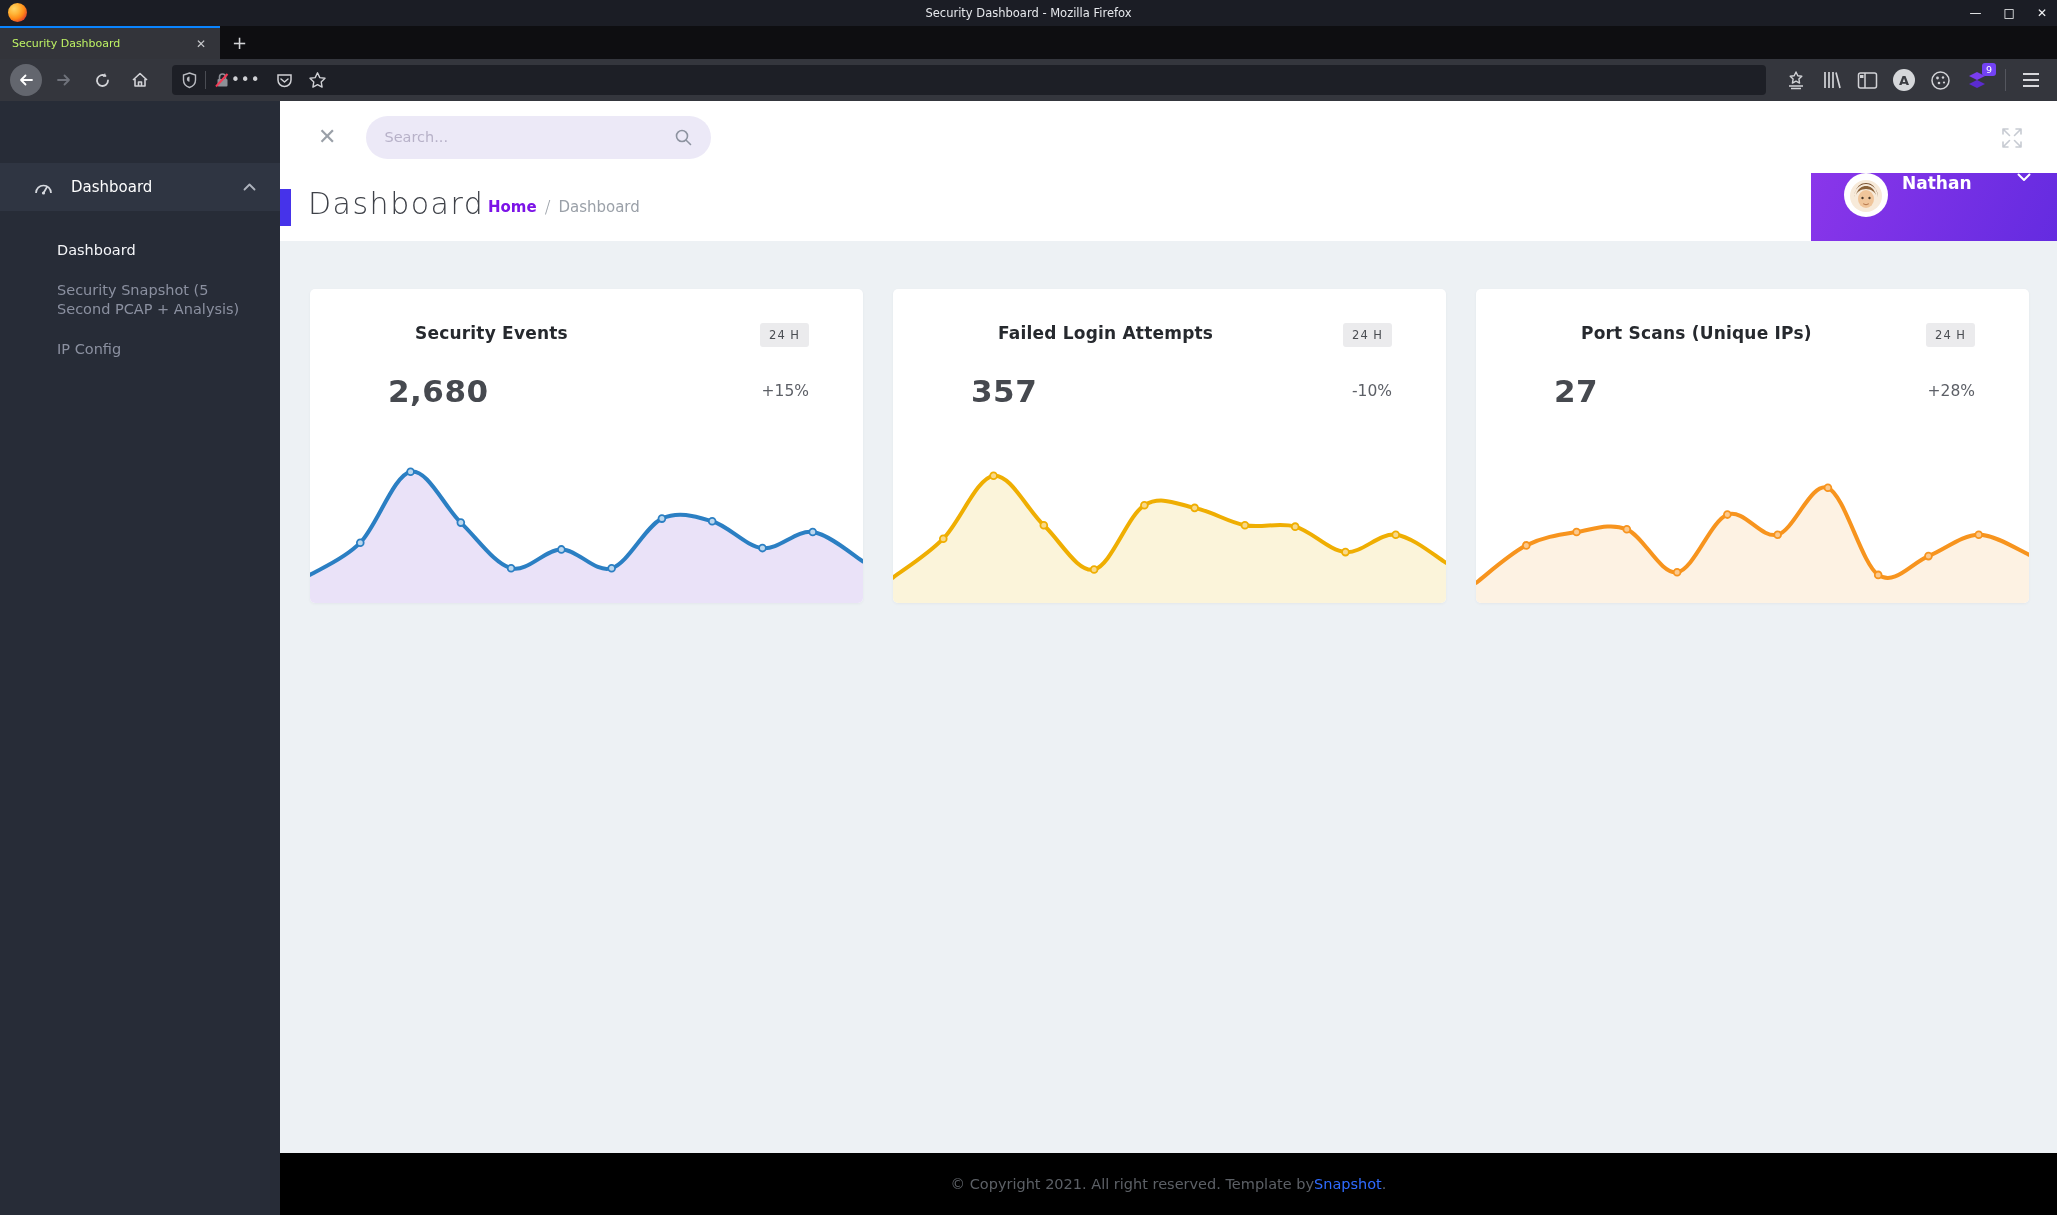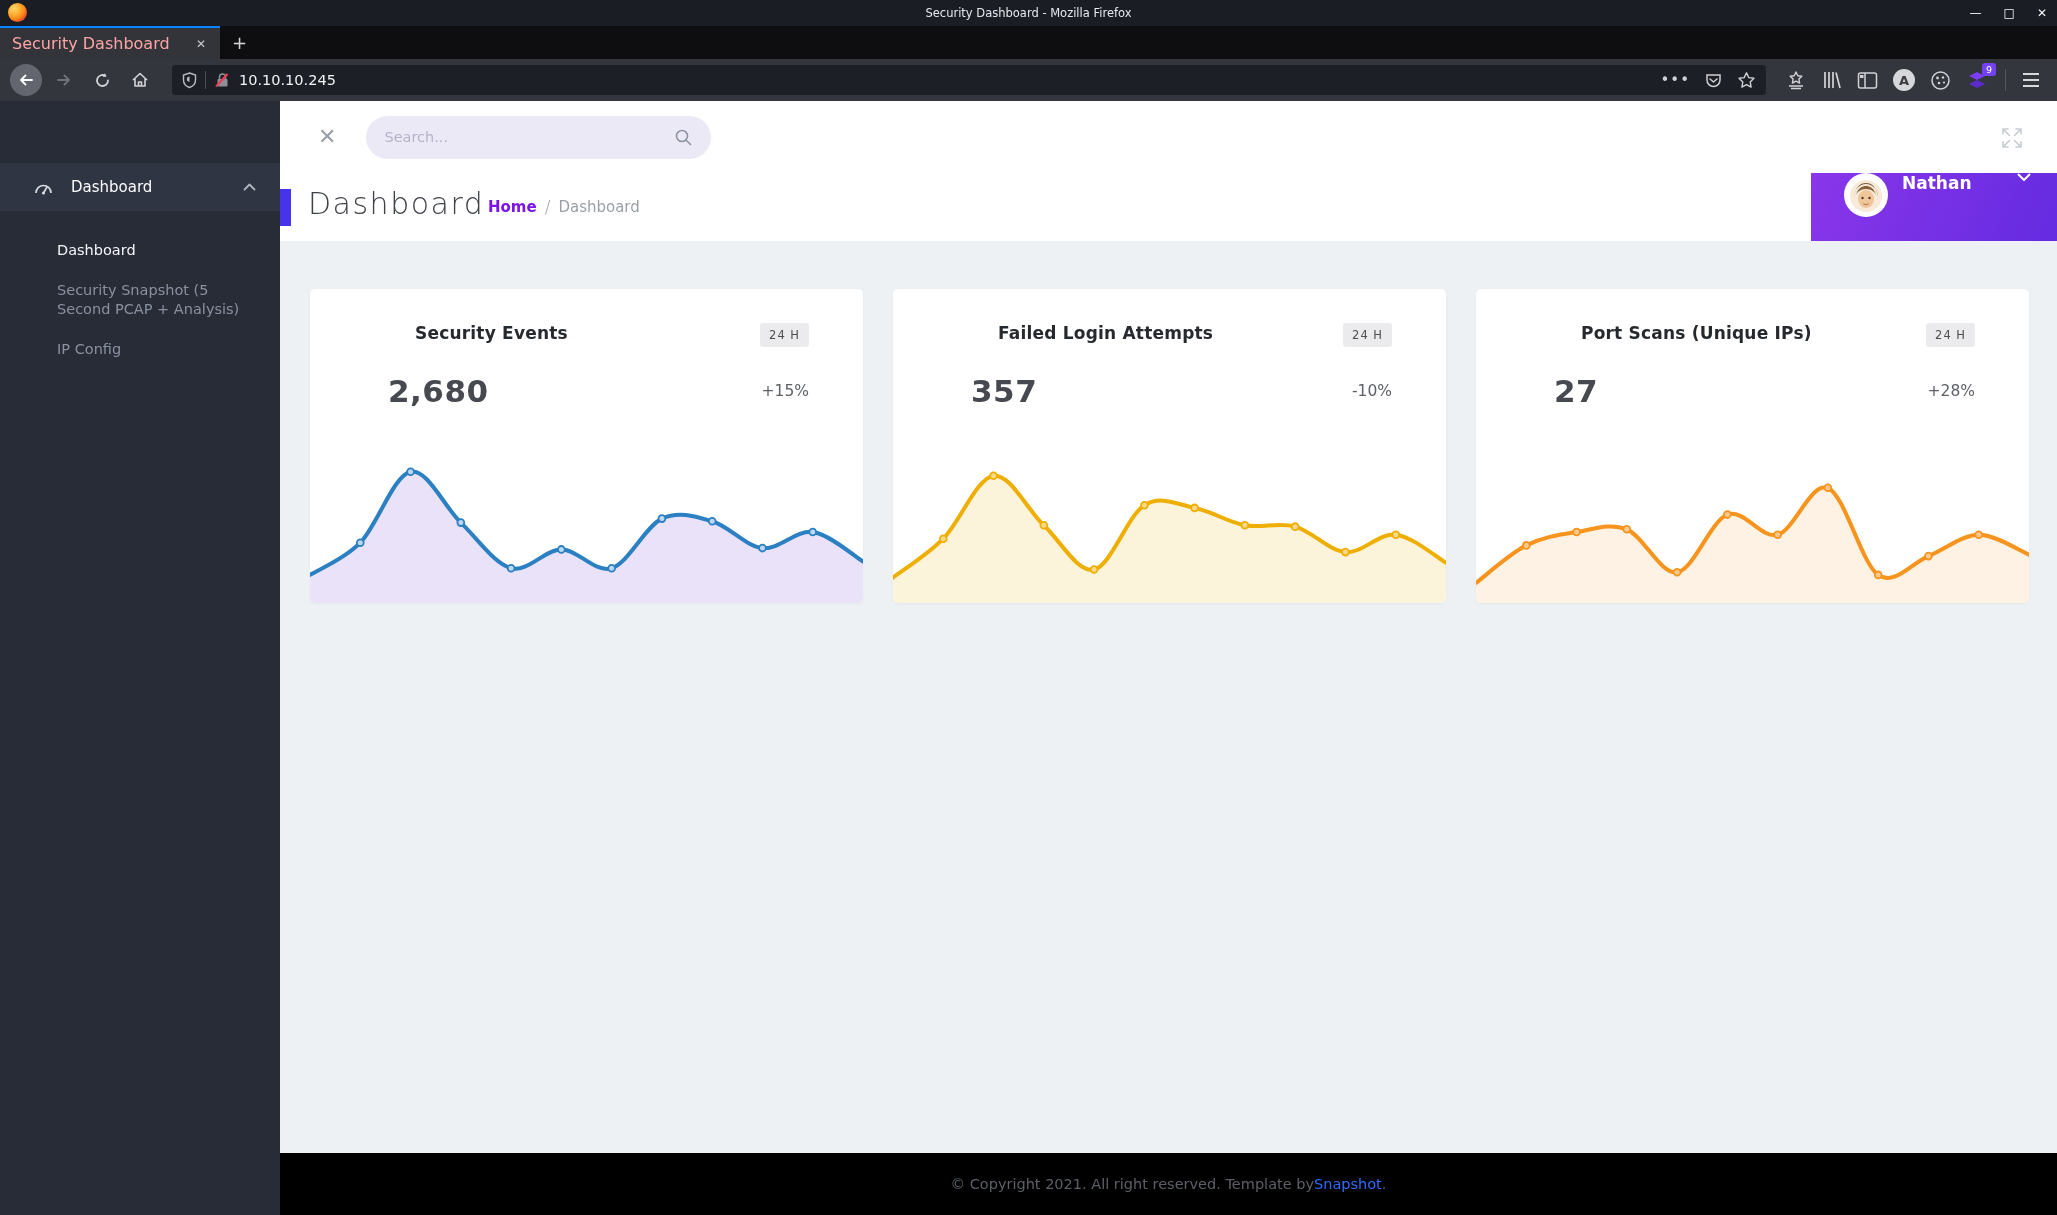--- a/index.html
+++ b/index.html
@@ -13,21 +13,21 @@
   .ff-logo { position:absolute; left:8px; top:3px; width:19px; height:19px; border-radius:50%;
              background:radial-gradient(circle at 32% 30%, #ffd567 0%, #ffb437 30%, #ff8a17 55%, #e3432e 78%, #b5317f 100%); }
   .win-title { flex:1; text-align:center; color:#e6e8ec; font-size:11.5px; }
   .win-controls { position:absolute; right:10px; top:0; height:26px; display:flex; align-items:center; gap:22px;
                   color:#f5f6f8; font-size:12px; }
   .win-controls span { cursor:default; line-height:1; }
 
   .tabbar { position:absolute; left:0; top:26px; width:100%; height:33px; background:#0e0e11; display:flex; }
   .tab { width:220px; height:33px; background:#33343a; border-top:2px solid #0a84ff;
          display:flex; align-items:center; padding:0 10px 0 12px; }
-  .tab-label { flex:1; color:#fca5a5; font-size:16px; white-space:nowrap; overflow:hidden; }
+  .tab-label { flex:1; color:#bef264; font-size:11px; white-space:nowrap; overflow:hidden; }
   .tab-close { color:#c9cacd; font-size:12px; padding:2px 4px; }
   .newtab { color:#d3d4d7; font-size:18px; padding:2px 12px; display:flex; align-items:center; }
 
   .navbar { position:absolute; left:0; top:59px; width:100%; height:42px; background:#34363d;
             display:flex; align-items:center; padding:0 10px; gap:6px; }
   .nav-btn { width:32px; height:32px; display:flex; align-items:center; justify-content:center; flex:0 0 auto; }
   .back-circle { width:32px; height:32px; border-radius:50%; background:#63666e;
                  display:flex; align-items:center; justify-content:center; }
   .urlbar { flex:1; height:30px; background:#1d1f26; border-radius:4px; margin:0 10px;
             display:flex; align-items:center; padding:0 10px; }
@@ -154,21 +154,20 @@
       <svg width="15" height="17" viewBox="0 0 15 17">
           <path d="M7.5 1 L13.5 3 v5 c0 4-3 6.5-6 7.5 C4.5 14.5 1.5 12 1.5 8 V3 Z" stroke="#b8bac0" stroke-width="1.4" fill="none"></path>
           <path d="M7.5 4.5 a 2.6 2.6 0 1 0 0 5.2 z" fill="#b8bac0"></path>
         </svg>
       <span class="url-divider"></span>
       <svg width="17" height="17" viewBox="0 0 17 17">
         <rect x="3.5" y="7" width="10" height="7.5" rx="1" fill="#8d9097"></rect>
         <path d="M5.5 7 V5 a3 3 0 0 1 6 0 v2" stroke="#8d9097" stroke-width="1.6" fill="none"></path>
         <line x1="2" y1="14.5" x2="13.5" y2="2" stroke="#f23b56" stroke-width="2"></line>
       </svg>
-      <span class="url-text">10.10.10.245</span>
       <span class="url-right">
         <span class="ellipsis-glyph">•••</span>
         <svg width="19" height="19" viewBox="0 0 19 19">
             <path d="M3 4 h13 v5 a6.5 6.5 0 0 1 -13 0 Z" stroke="#cfd0d4" stroke-width="1.5" fill="none"></path>
             <path d="M6 8 l3.5 3 L13 8" stroke="#cfd0d4" stroke-width="1.5" fill="none" stroke-linecap="round" stroke-linejoin="round"></path>
           </svg>
         <svg width="19" height="19" viewBox="0 0 19 19">
             <path d="M9.5 1.8 l2.3 4.8 5.2.7 -3.8 3.6 .9 5.2 -4.6-2.5 -4.6 2.5 .9-5.2 L2 7.3 l5.2-.7 Z" stroke="#cfd0d4" stroke-width="1.4" fill="none" stroke-linejoin="round"></path>
           </svg>
       </span>

